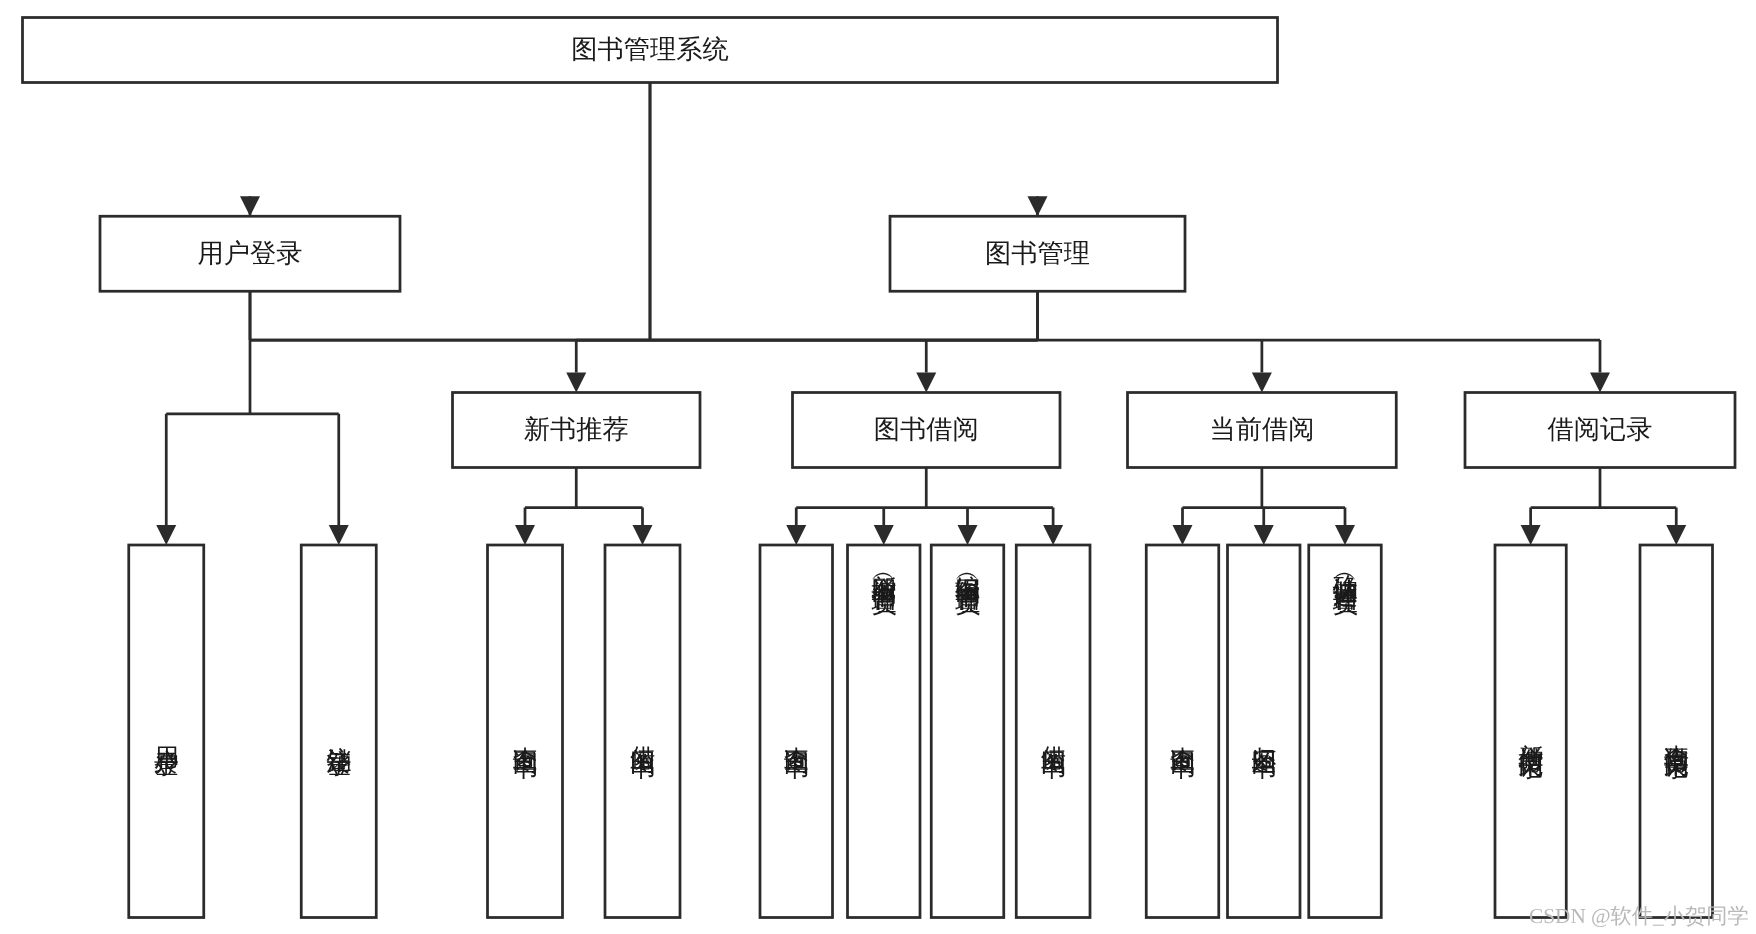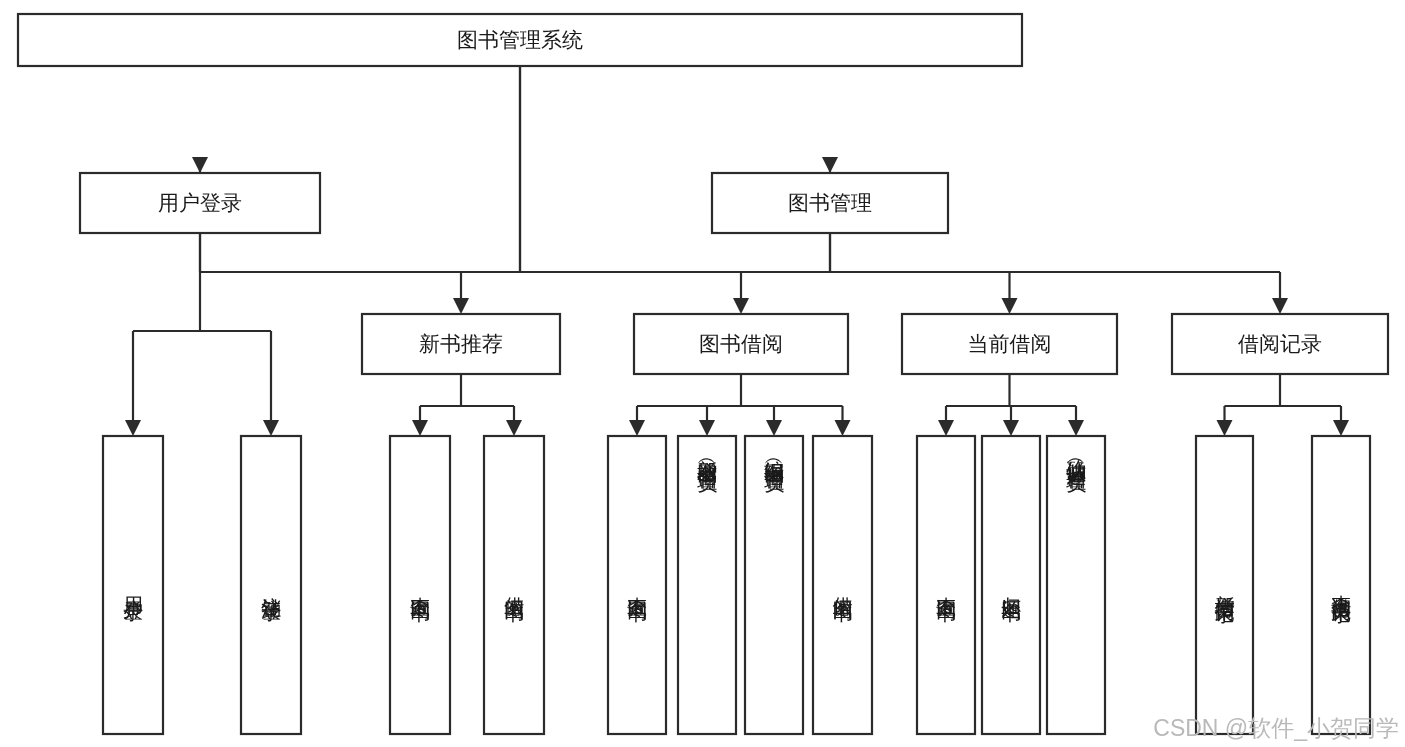--- a/index.html
+++ b/index.html
@@ -51,23 +51,23 @@
     stroke-width: 2.2;
     fill: none;
   }
   .arrow-head {
     fill: #2b2b2b;
   }
   .watermark {
     position: absolute;
     right: 6px;
     bottom: 3px;
-    font-size: 23px;
+    font-size: 17px;
     color: #b9b9b9;
-    font-family: Liberation Sans, sans-serif;
+    font-family: Liberation Serif, serif;
     white-space: nowrap;
     margin-left: 28px;
   }
 </style>
 </head>
 <body>
 
 <svg id="diagram" viewBox="0 0 1405 747">
 
   <g>

